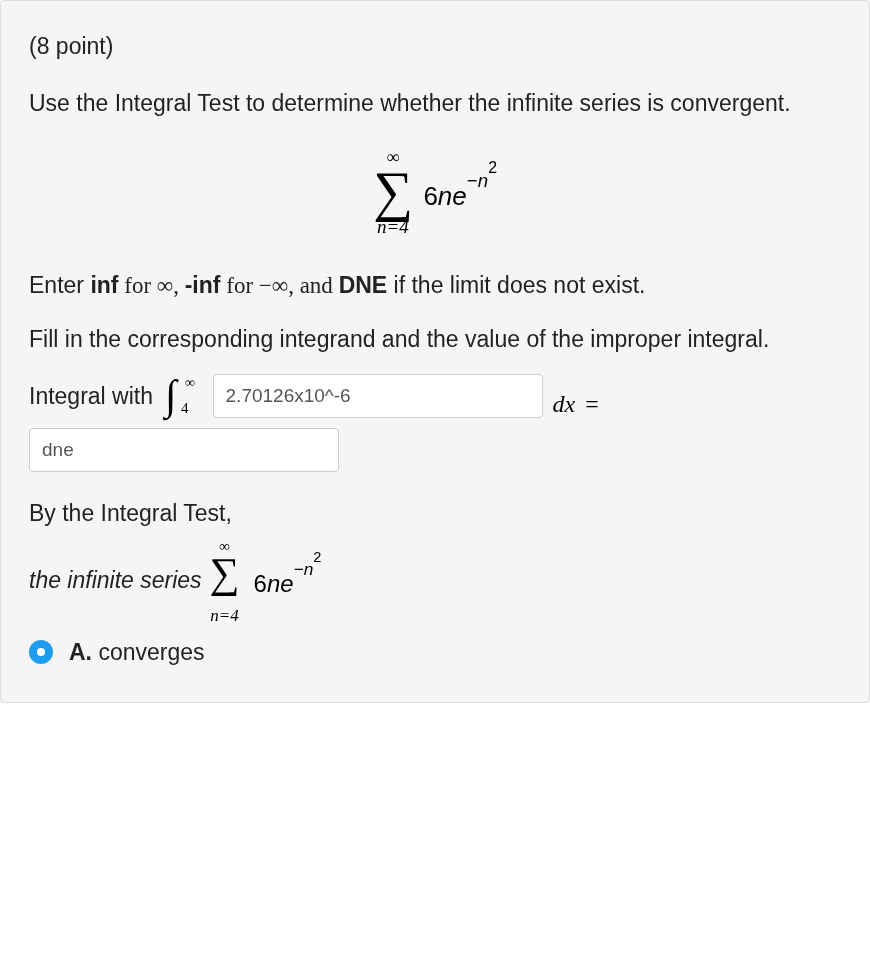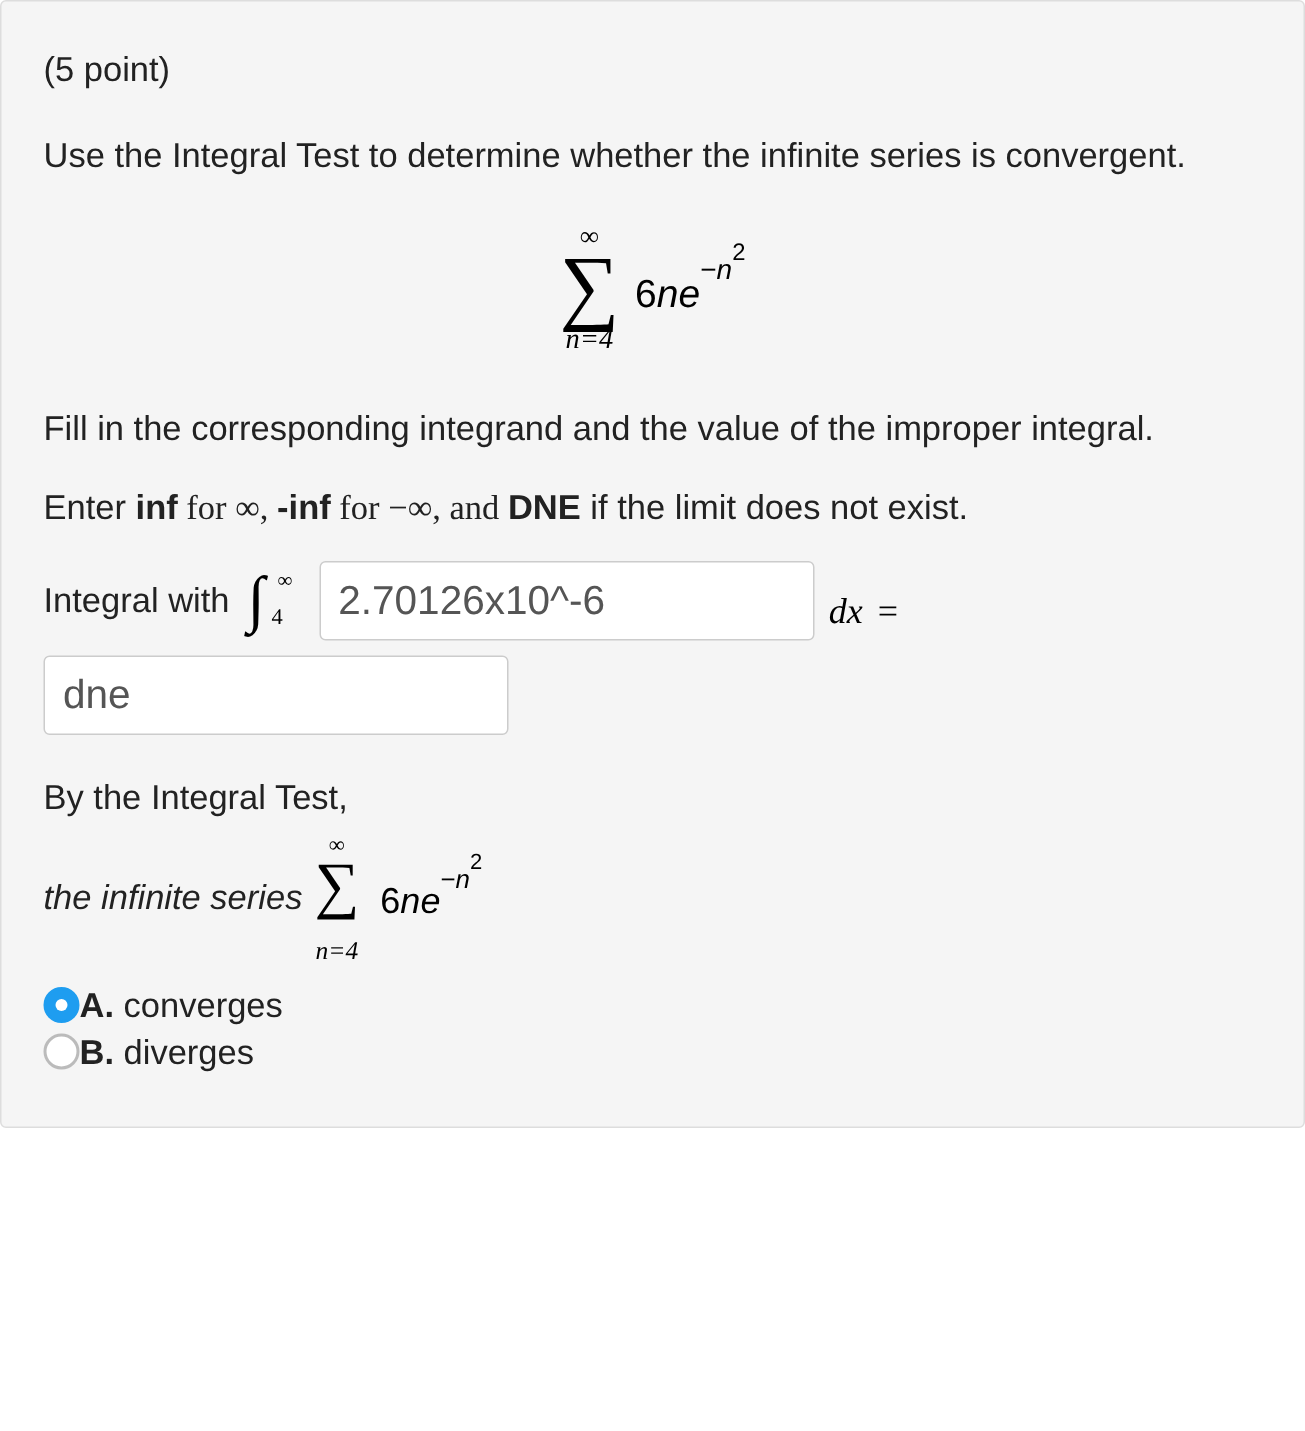--- a/index.html
+++ b/index.html
@@ -105,21 +105,21 @@
     left: 16px;
   }
   .compare-row {
     display: flex;
     flex-wrap: wrap;
     align-items: center;
     gap: 10px;
     margin: 18px 0 10px 0;
   }
   .input-box {
-    font-size: 27px;
+    font-size: 19px;
     padding: 10px 12px;
     border: 1px solid #cccccc;
     border-radius: 4px;
     background: #ffffff;
     color: #555555;
     font-family: Arial, Helvetica, sans-serif;
   }
   .input-integrand { width: 330px; }
   .input-result { width: 310px; margin-bottom: 24px; }
   .dx-eq {
@@ -131,21 +131,21 @@
   .dx-eq .eq { font-style: normal; margin-left: 4px;}
   .inline-series-row {
     display: flex;
     align-items: center;
     gap: 8px;
     margin: 4px 0 14px 0;
   }
   .radio-row {
     display: flex;
     align-items: center;
-    gap: 0;
+    gap: 16px;
     margin: 4px 0;
   }
   .radio {
     width: 24px;
     height: 24px;
     border-radius: 50%;
     border: 2px solid #bbbbbb;
     background: #ffffff;
     position: relative;
     flex-shrink: 0;
@@ -169,38 +169,38 @@
     font-size: 23px;
     color: #222222;
   }
   .radio-label .opt { font-weight: bold; }
 </style>
 </head>
 <body>
 
 <div class="problem-card">
 
-  <div class="text-block points-label">(5 point)</div>
+  <div class="text-block points-label">(8 point)</div>
 
   <div class="text-block">Use the Integral Test to determine whether the infinite series is convergent.</div>
 
   <div class="series-display">
     <span class="sigma-block">
       <span class="sigma-top">∞</span>
       <span class="sigma-sym">∑</span>
       <span class="sigma-bot">n=4</span>
     </span>
     <span class="series-term"><span class="num">6</span><span>n</span><span>e</span><sup><span class="num">−</span><span>n</span><sup class="num">2</sup></sup></span>
   </div>
 
-  <div class="text-block">Fill in the corresponding integrand and the value of the improper integral.</div>
-
   <div class="text-block">
     <span>Enter </span><span class="bold">inf</span><span class="math-inline"> for ∞, </span><span class="bold">-inf</span><span class="math-inline"> for −∞, and </span><span class="bold">DNE</span><span> if the limit does not exist.</span>
   </div>
+
+  <div class="text-block">Fill in the corresponding integrand and the value of the improper integral.</div>
 
   <div class="compare-row">
     <span class="text-block" style="margin:0;">Integral with </span>
     <span class="integral-block">
       <span class="integral-sym">∫</span>
       <span class="integral-upper">∞</span>
       <span class="integral-lower">4</span>
     </span>
     <span style="width:12px;"></span>
     <input class="input-box input-integrand" type="text" value="2.70126x10^-6" style="">
@@ -219,18 +219,14 @@
       <span class="sigma-bot">n=4</span>
     </span>
     <span class="series-term small"><span class="num">6</span><span>n</span><span>e</span><sup><span class="num">−</span><span>n</span><sup class="num">2</sup></sup></span>
   </div>
 
   <div class="radio-row">
     <span class="radio selected"></span>
     <span class="radio-label"><span class="opt">A.</span><span> converges</span></span>
   </div>
 
-  <div class="radio-row">
-    <span class="radio"></span>
-    <span class="radio-label"><span class="opt">B.</span><span> diverges</span></span>
-  </div>
 
 </div>
 
 </body></html>

